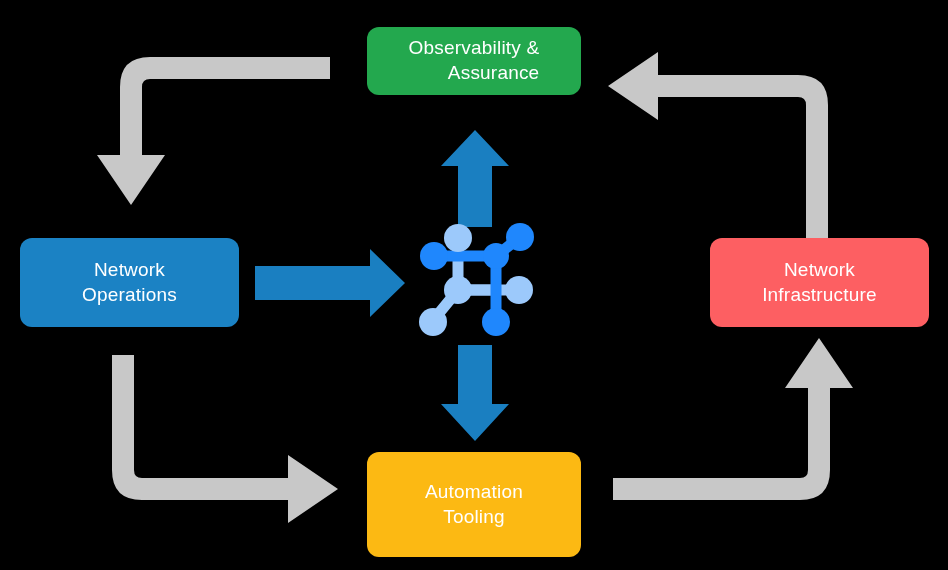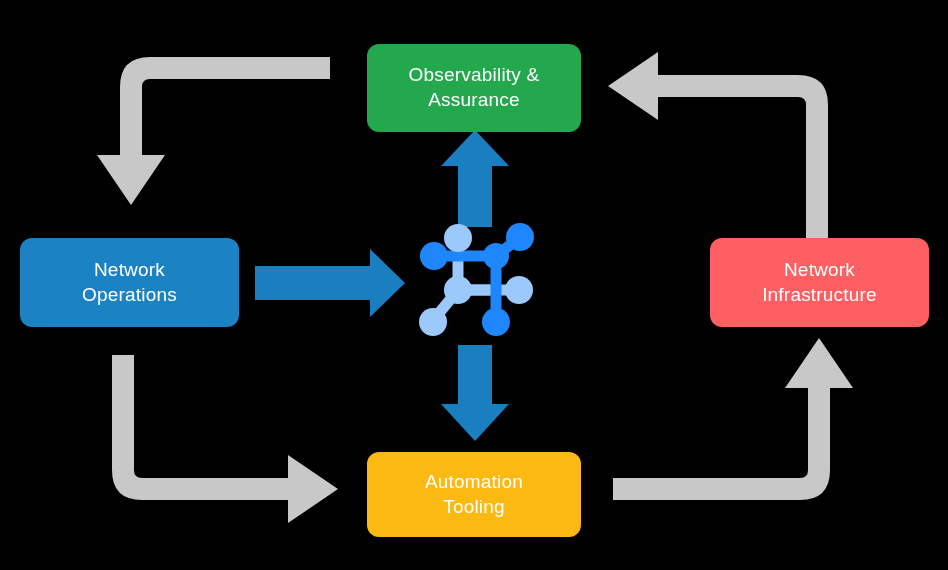--- a/index.html
+++ b/index.html
@@ -40,41 +40,42 @@
     letter-spacing: 0.2px;
     box-sizing: border-box;
     padding: 6px 10px;
   }
   .node-label {
     display: block;
     white-space: pre-line;
   }
   #box-observability {
     left: 367px;
-    top: 44px;
+    top: 27px;
     width: 214px;
-    height: 88px;
+    height: 68px;
+    text-align: right;
   }
   #box-network-operations {
     left: 20px;
     top: 238px;
     width: 219px;
     height: 89px;
   }
   #box-network-infrastructure {
     left: 710px;
     top: 238px;
     width: 219px;
     height: 89px;
   }
   #box-automation-tooling {
     left: 367px;
     top: 452px;
     width: 214px;
-    height: 85px;
+    height: 105px;
   }
 </style>
 </head>
 <body>
 
 <div id="diagram-root">
 
   <svg id="flow-svg" viewBox="0 0 948 570">
 
     <path d="M 330 57 L 150 57 Q 120 57 120 87 L 120 155 L 97 155 L 131 205 L 165 155 L 142 155 L 142 87 Q 142 79 150 79 L 330 79 Z" fill="#c8c8c8"></path>

